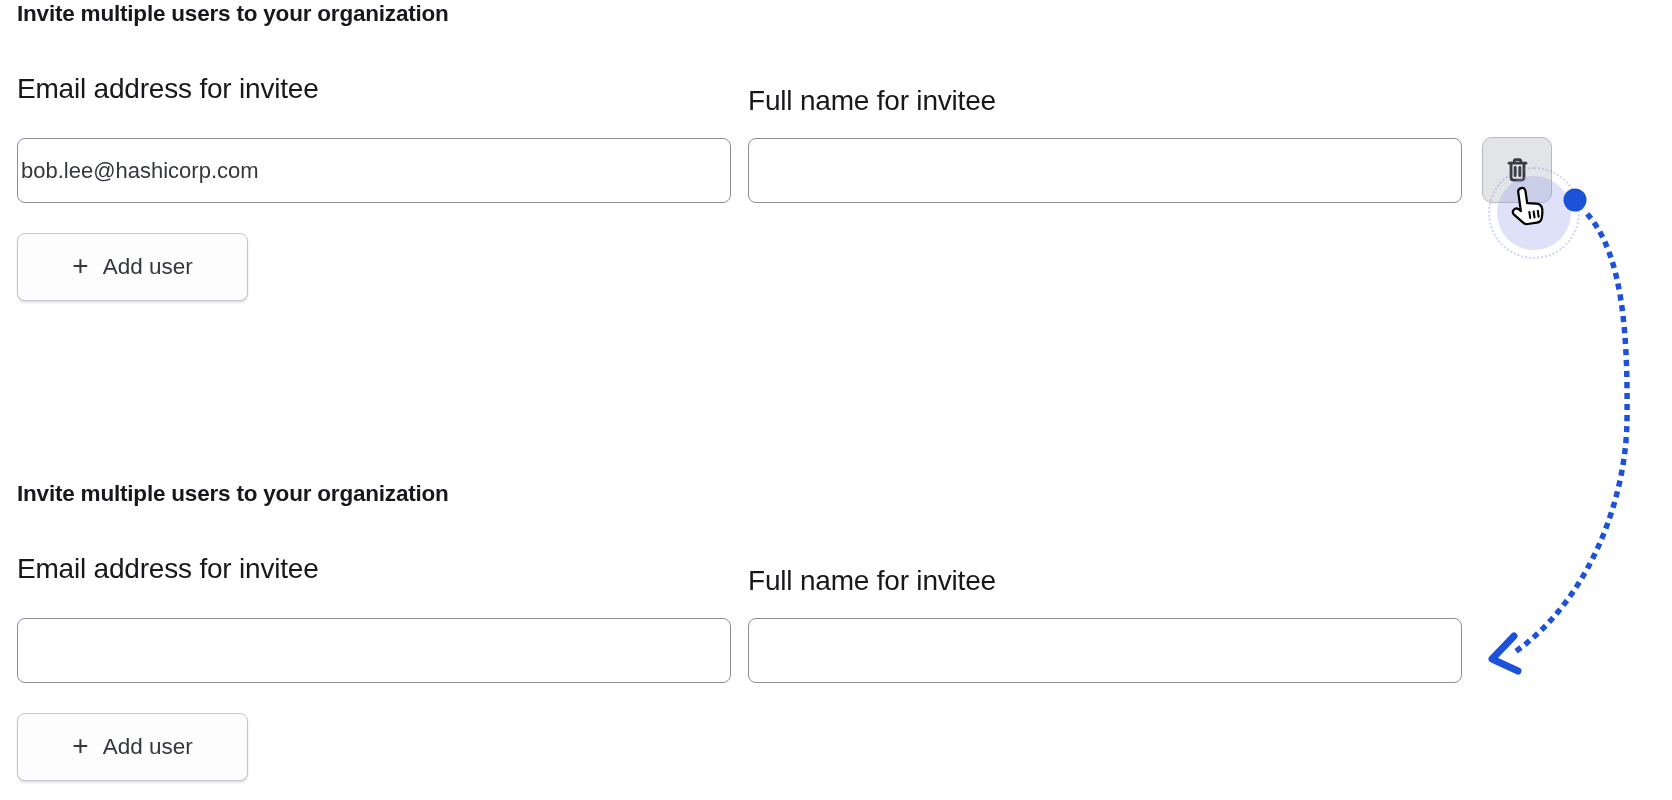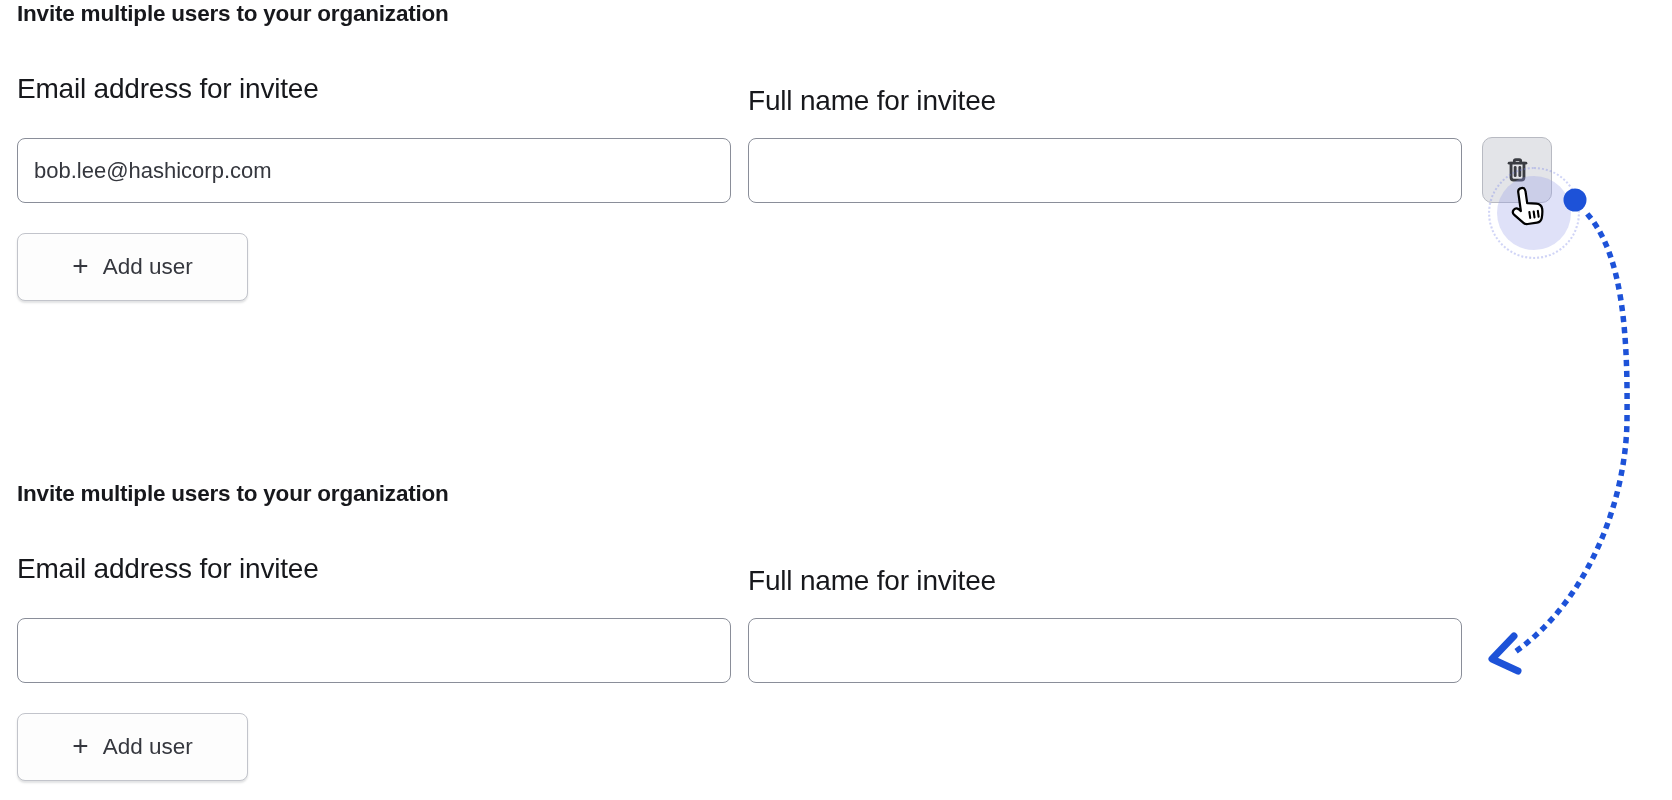--- a/index.html
+++ b/index.html
@@ -15,21 +15,21 @@
   .lbl{
     position:absolute;top:73px;font-size:28px;font-weight:400;
     letter-spacing:-0.2px;color:var(--text-primary);
   }
   .lbl-email{left:17px;}
   .lbl-name{left:748px;margin-top:12px;}
   .txt{
     position:absolute;top:138px;height:65px;width:714px;box-sizing:border-box;
     border:1.5px solid var(--input-border);border-radius:8px;background:#fff;
     font-family:"Liberation Sans",sans-serif;font-size:22px;color:var(--text-secondary);
-    padding:0 16px;outline:none;
+    padding:0 3px;outline:none;
   }
   .txt-email{left:17px;}
   .txt-name{left:748px;}
   .icon-btn{
     position:absolute;left:1482px;top:137px;width:70px;height:66px;box-sizing:border-box;
     background:var(--icon-button-bg);border:1.5px solid var(--icon-button-border);
     border-radius:10px;display:flex;align-items:center;justify-content:center;
     cursor:pointer;padding:0;
   }
   .trash{width:31px;height:31px;stroke:var(--icon-stroke);fill:none;

